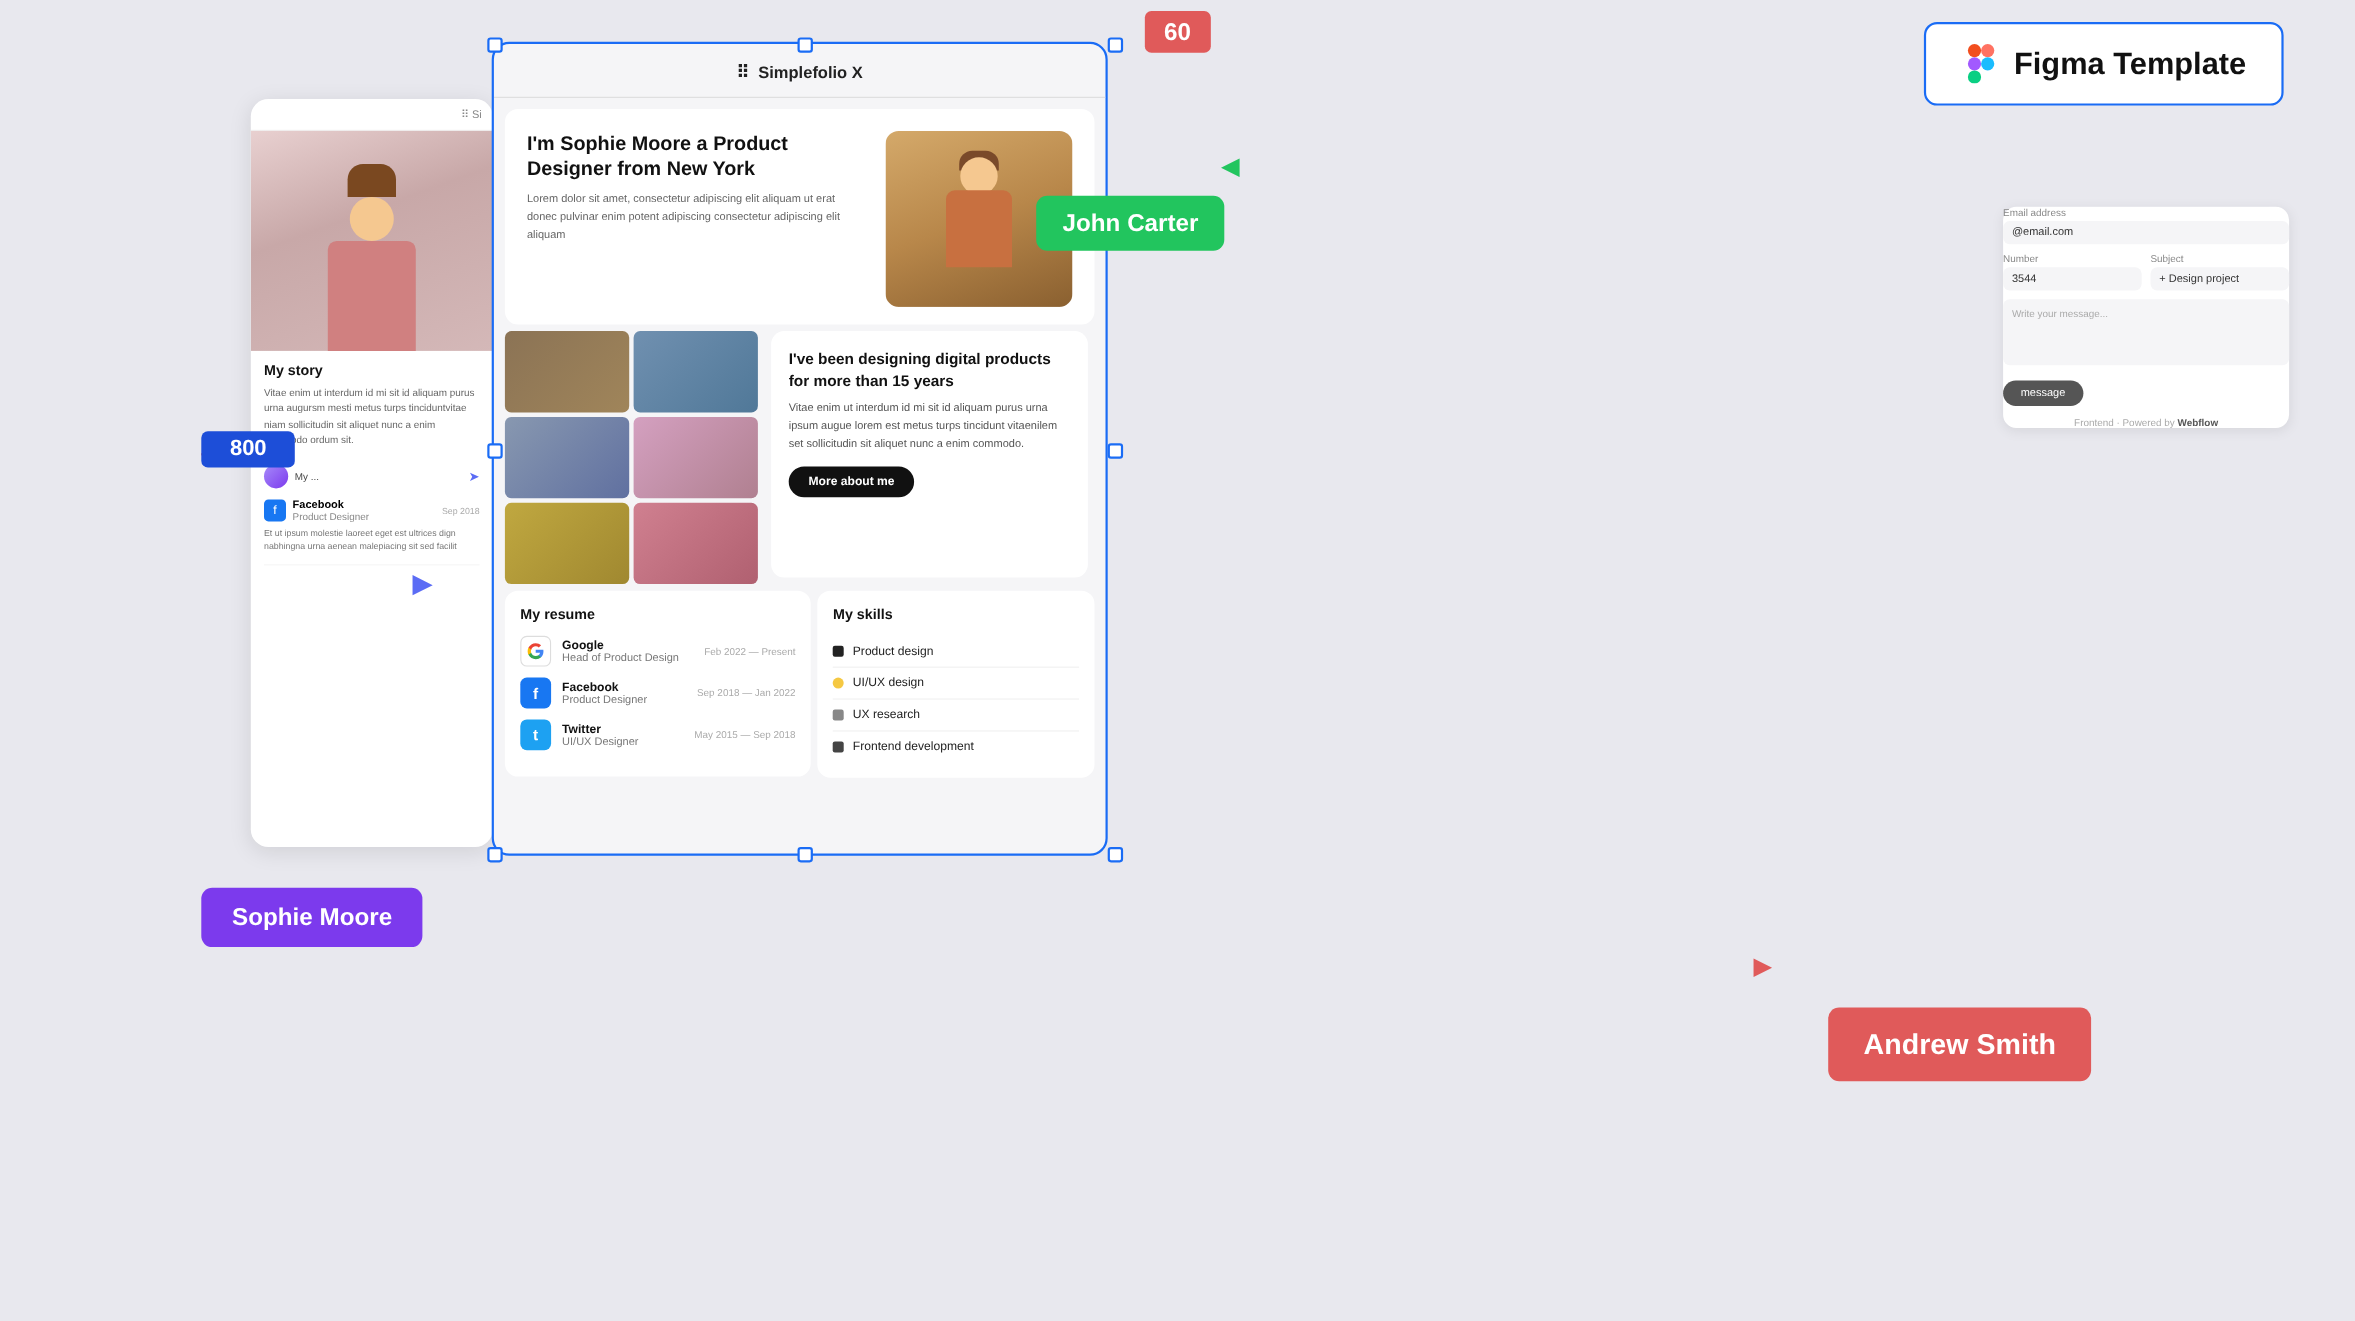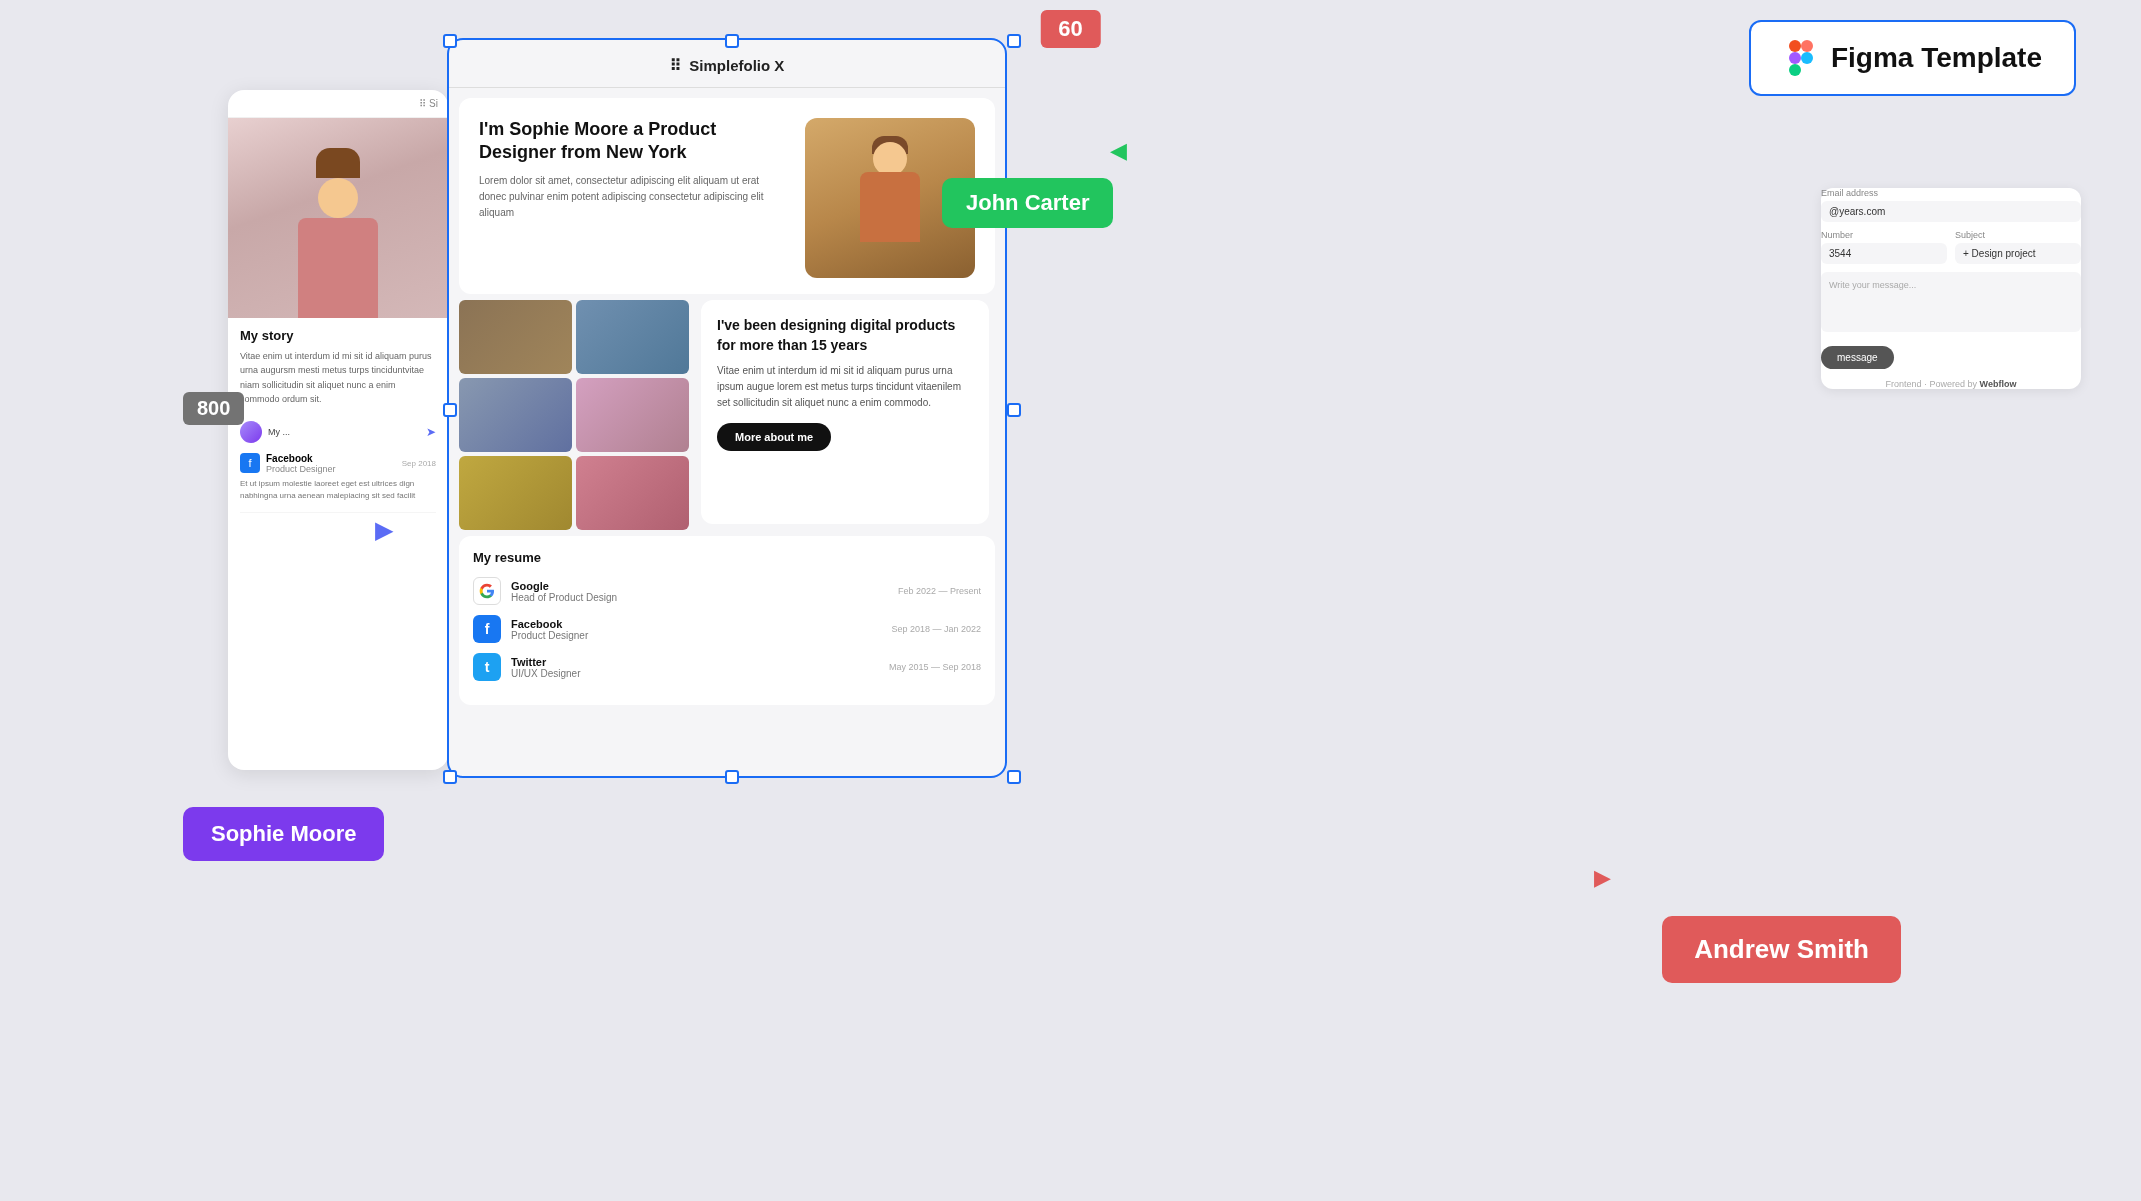--- a/index.html
+++ b/index.html
@@ -47,25 +47,25 @@
       padding: 6px 18px;
       border-radius: 6px;
       z-index: 200;
     }
 
     
     .badge-800 {
       position: absolute;
       top: 392px;
       left: 183px;
-      background: #737373;
+      background: #1d4ed8;
       color: #fff;
       font-size: 20px;
       font-weight: 700;
-      padding: 5px 14px;
+      padding: 5px 26px;
       border-radius: 6px;
       z-index: 200;
     }
 
     
     .main-card {
       position: absolute;
       top: 38px;
       left: 447px;
       width: 560px;
@@ -641,20 +641,42 @@
               <div class="company-name">Twitter</div>
               <div class="role-name">UI/UX Designer</div>
             </div>
             <div class="date-range">
               <span>May 2015</span> — <span>Sep 2018</span>
             </div>
           </div>
         </div>
       </div>
 
+      <div class="inner-right">
+        <div class="skills-section">
+          <div class="section-title">My skills</div>
+
+          <div class="skill-item">
+            <div class="skill-dot dot-dark"></div>
+            <span>Product design</span>
+          </div>
+          <div class="skill-item">
+            <div class="skill-dot dot-yellow"></div>
+            <span>UI/UX design</span>
+          </div>
+          <div class="skill-item">
+            <div class="skill-dot dot-gray"></div>
+            <span>UX research</span>
+          </div>
+          <div class="skill-item">
+            <div class="skill-dot dot-darkgray"></div>
+            <span>Frontend development</span>
+          </div>
+        </div>
+      </div>
     </div>
 
   </div>
 </div>
 
 <div class="left-card">
   <div class="left-card-mini-header">
     <span>⠿ Si</span>
   </div>
   <div class="left-card-photo">
@@ -687,21 +709,21 @@
     </div>
   </div>
 </div>
 
 <div class="divider-red"></div>
 
 <div style="position:absolute;top:188px;right:60px;width:260px;z-index:30;">
   <div class="form-card">
     <div class="form-row">
       <div class="form-label">Email address</div>
-      <div class="form-input-mock">@years.com</div>
+      <div class="form-input-mock">@email.com</div>
     </div>
     <div class="form-two-col">
       <div class="form-row">
         <div class="form-label">Number</div>
         <div class="form-input-mock">3544</div>
       </div>
       <div class="form-row">
         <div class="form-label">Subject</div>
         <div class="form-input-mock">+ Design project</div>
       </div>

